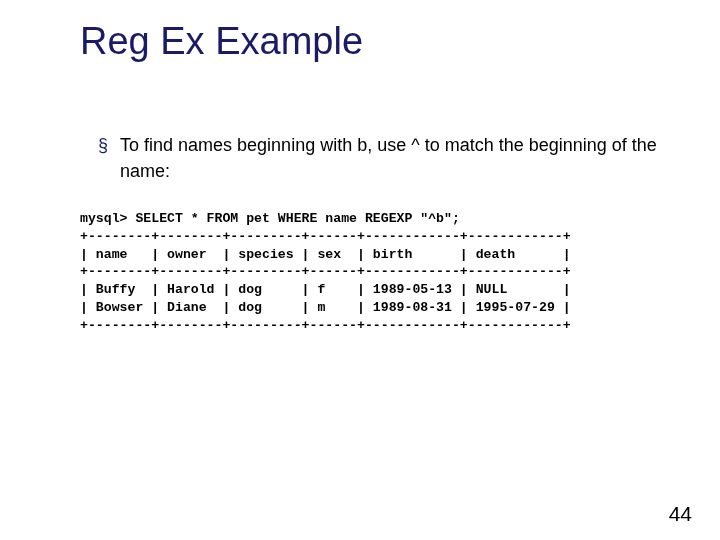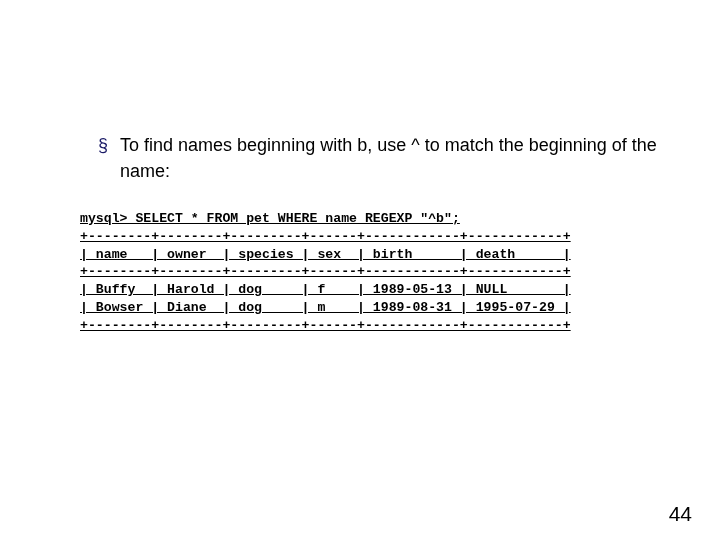--- a/index.html
+++ b/index.html
@@ -49,35 +49,35 @@
   .code {
     position: absolute;
     left: 80px;
     top: 210px;
     font-family: "Courier New", Courier, monospace;
     font-size: 13.2px;
     font-weight: bold;
     white-space: pre;
     line-height: 1.35;
     color: #000;
-    text-decoration: underline;
   }
   .pagenum {
     position: absolute;
     right: 28px;
     bottom: 14px;
     font-size: 21px;
     color: #000;
   }
 </style>
 </head>
 <body>
 
 <div class="slide">
 
+  <div class="title">Reg Ex Example</div>
 
   <div class="bullet-row">
     <div class="bullet-mark">§</div>
     <div class="bullet-text">To find names beginning with b, use ^ to match the beginning of the name:</div>
   </div>
 
   <div class="code">mysql&gt; SELECT * FROM pet WHERE name REGEXP "^b";
 +--------+--------+---------+------+------------+------------+
 | name   | owner  | species | sex  | birth      | death      |
 +--------+--------+---------+------+------------+------------+

